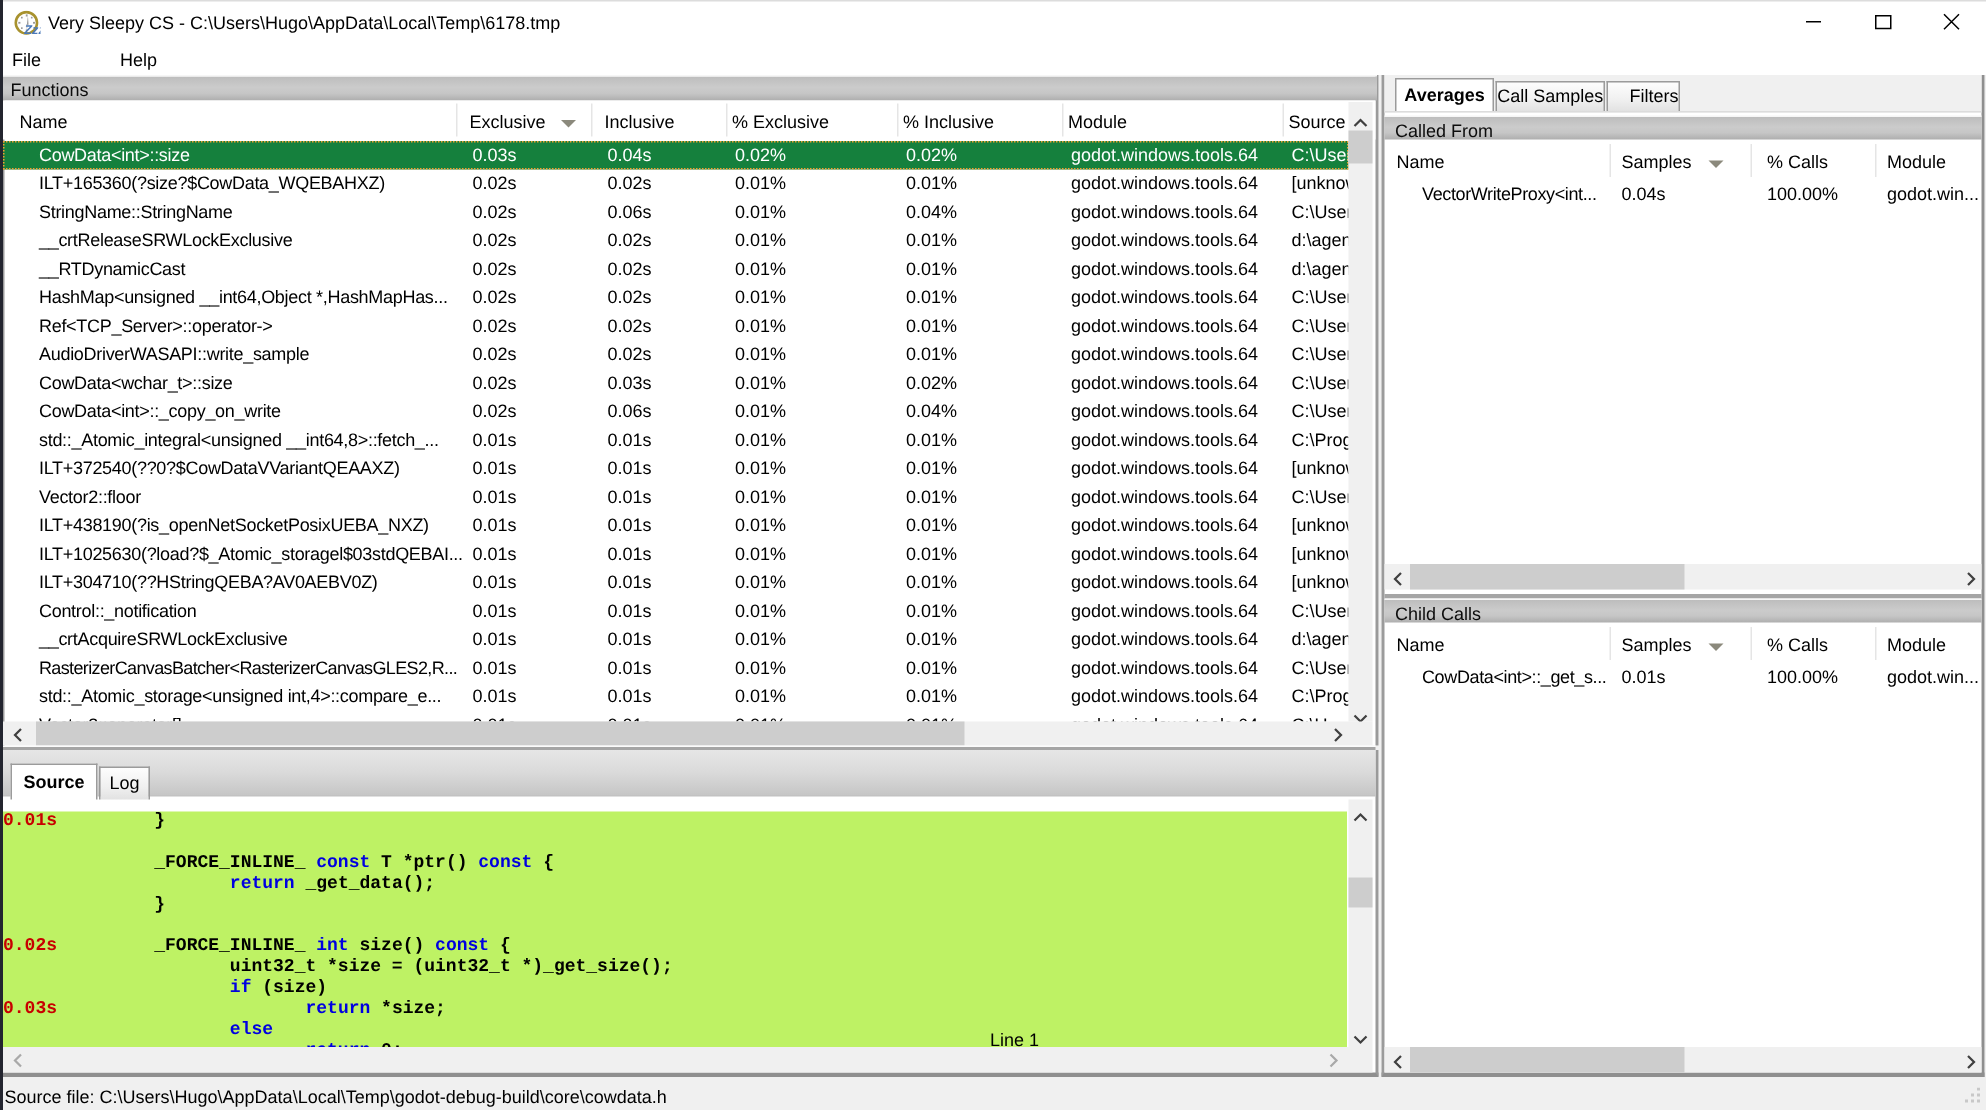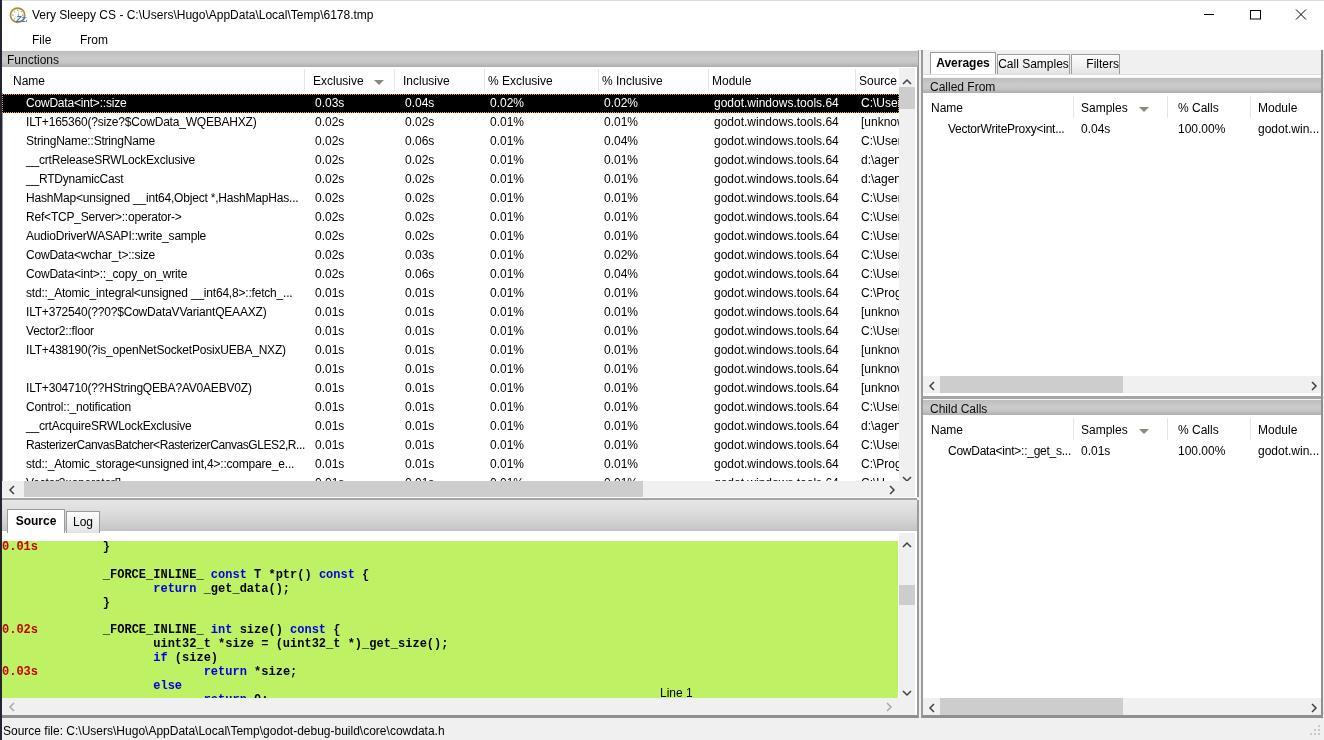--- a/index.html
+++ b/index.html
@@ -89,23 +89,23 @@
       <path d="M18 14.5 H 28" stroke="#000" stroke-width="1"></path>
     </svg></div>
 <div class="capbtn abs" style="left:1232px;"><svg width="46" height="30">
       <rect x="18.5" y="10.5" width="10" height="8.5" fill="none" stroke="#000" stroke-width="1"></rect>
     </svg></div>
 <div class="capbtn abs" style="left:1278px;"><svg width="46" height="30">
       <path d="M18 9.5 L28 19.5 M28 9.5 L18 19.5" stroke="#000" stroke-width="1"></path>
     </svg></div>
 
 <div id="menubar" class="abs"></div>
-<div class="menuitem abs" style="left:8px;margin-left:24px;">File</div>
+<div class="menuitem abs" style="left:8px;">File</div>
 <div class="menuitem abs" style="left:42px;margin-top:30px;">View</div>
-<div class="menuitem abs" style="left:80px;">From</div>
+<div class="menuitem abs" style="left:80px;">Help</div>
 
 <div id="fpanel" class="abs"></div>
 <div id="fcaption" class="abs caption">
     <span>Functions</span>
   </div>
 <div class="abs" style="left:2px; top:67px; width:1px; height:651px; background:#9a9a9a;"></div>
 
 <div class="abs" id="fheader" style="left:2px; top:67px; width:915px; height:26px; background:#fff;"></div>
 <div class="abs hdrtext" style="left:13px; top:74px;">Name</div>
 <div class="abs hdrtext" style="left:313px; top:74px;">Exclusive</div>
@@ -116,21 +116,21 @@
 <div class="abs hdrtext" style="left:859px; top:74px;">Source</div>
 <div class="abs sortarrow" style="left:374px; top:80px;"></div>
 <div class="abs colsep" style="left:304px; top:69px; height:22px;"></div>
 <div class="abs colsep" style="left:394px; top:69px; height:22px;"></div>
 <div class="abs colsep" style="left:484px; top:69px; height:22px;"></div>
 <div class="abs colsep" style="left:598px; top:69px; height:22px;"></div>
 <div class="abs colsep" style="left:708px; top:69px; height:22px;"></div>
 <div class="abs colsep" style="left:855px; top:69px; height:22px;"></div>
 
 <div class="abs" id="frows" style="left:0px; top:93px; width:918px; height:388px; overflow:hidden;">
-<div class="frow" style="top:0.5px; background:#000000; color:#fff; outline:1px dotted #f0a030; outline-offset:-1px;">
+<div class="frow" style="top:0.5px; background:#15803d; color:#fff; outline:1px dotted #f0a030; outline-offset:-1px;">
       <span class="c-name">CowData&lt;int&gt;::size</span>
       <span class="c-ex">0.03s</span>
       <span class="c-in">0.04s</span>
       <span class="c-pex">0.02%</span>
       <span class="c-pin">0.02%</span>
       <span class="c-mod">godot.windows.tools.64</span>
       <span class="c-src">C:\User</span>
     </div>
 <div class="frow" style="top:19.5px;">
       <span class="c-name">ILT+165360(?size?$CowData_WQEBAHXZ)</span>
@@ -243,20 +243,21 @@
 <div class="frow" style="top:247.5px;">
       <span class="c-name">ILT+438190(?is_openNetSocketPosixUEBA_NXZ)</span>
       <span class="c-ex">0.01s</span>
       <span class="c-in">0.01s</span>
       <span class="c-pex">0.01%</span>
       <span class="c-pin">0.01%</span>
       <span class="c-mod">godot.windows.tools.64</span>
       <span class="c-src">[unknow</span>
     </div>
 <div class="frow" style="top:266.5px;">
+      <span class="c-name">ILT+1025630(?load?$_Atomic_storagel$03stdQEBAI...</span>
       <span class="c-ex">0.01s</span>
       <span class="c-in">0.01s</span>
       <span class="c-pex">0.01%</span>
       <span class="c-pin">0.01%</span>
       <span class="c-mod">godot.windows.tools.64</span>
       <span class="c-src">[unknow</span>
     </div>
 <div class="frow" style="top:285.5px;">
       <span class="c-name">ILT+304710(??HStringQEBA?AV0AEBV0Z)</span>
       <span class="c-ex">0.01s</span>

